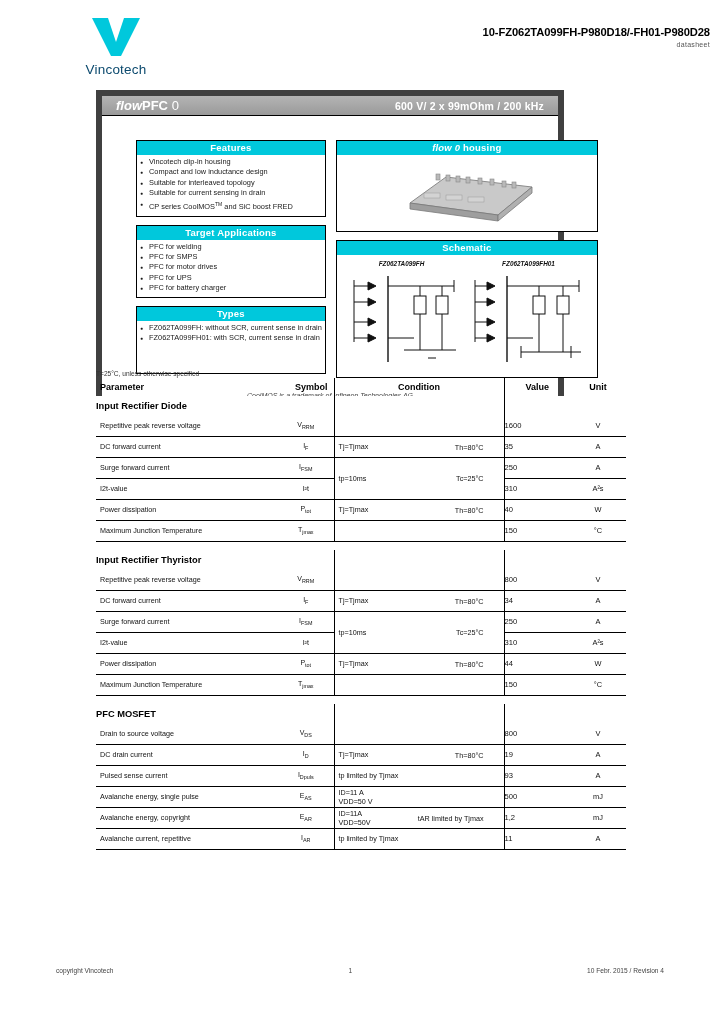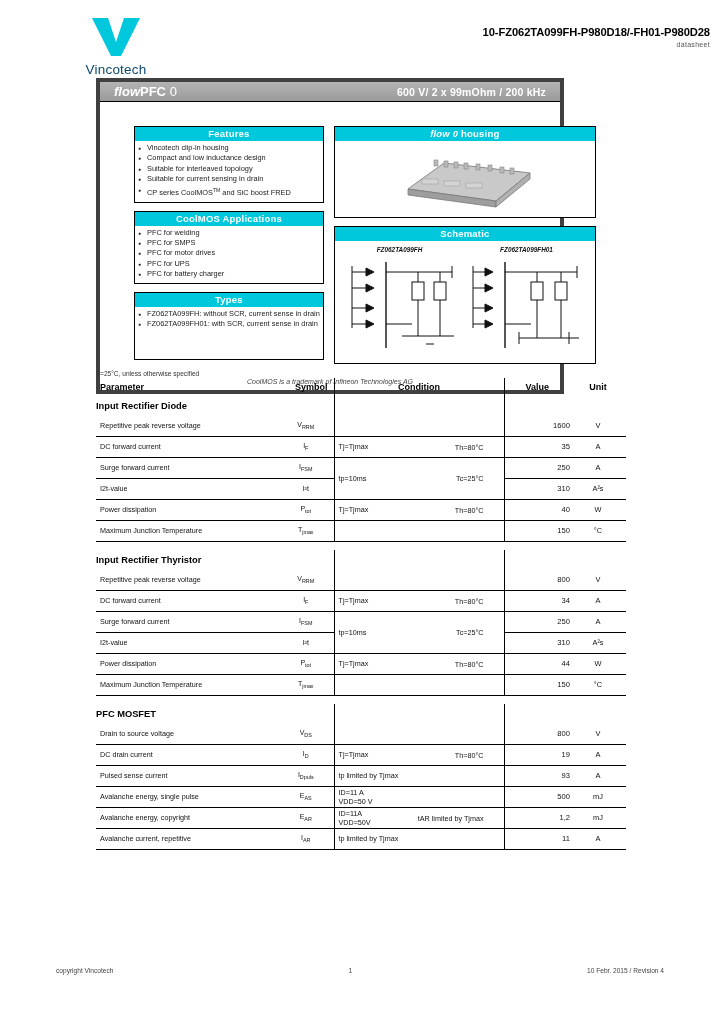--- a/index.html
+++ b/index.html
@@ -15,21 +15,21 @@
   
   .doc-header { position: absolute; left: 0; top: 0; width: 720px; height: 82px; }
   .logo-wrap { position: absolute; left: 56px; top: 16px; width: 120px; text-align: center; }
   .logo-mark { width: 56px; height: 42px; margin: 0 auto; display: block; }
   .logo-text { font-size: 13.5px; letter-spacing: .2px; color: #0c4a6e; margin-top: 4px; font-family: "Liberation Sans", sans-serif; }
   .part-block { position: absolute; right: 10px; top: 26px; text-align: right; }
   .part-no { font-size: 11.2px; font-weight: bold; letter-spacing: -0.1px; color: #000; }
   .doc-kind { font-size: 7px; color: #555; margin-top: 3px; letter-spacing: .3px; }
 
   
-  .product-box { position: absolute; left: 96px; top: 78px; width: 468px; border: 4px solid #404040; background: #fff; }
+  .product-box { position: absolute; left: 96px; top: 90px; width: 468px; border: 6px solid #404040; background: #fff; }
   .prod-banner {
     height: 20px; background: linear-gradient(to bottom,#b4b4b4,#9a9a9a);
     border-bottom: 1px solid #000;
     display: flex; align-items: center; justify-content: space-between;
     padding: 0 14px; color: #fff;
   }
   .prod-title { font-size: 13px; font-weight: bold; }
   .prod-title .fl { font-style: italic; font-weight: bold; }
   .prod-title .zero { font-weight: normal; }
   .prod-spec { font-size: 10.5px; font-weight: bold; letter-spacing: .2px; }
@@ -89,21 +89,21 @@
     font-size: 7.2px; height: 21px; color: #111; border-bottom: .8px solid #000;
   }
   tr.data td.pname { padding-left: 4px; width: 182px; }
   tr.data td.sym { width: 56px; text-align: center; font-size: 7px; }
   tr.data td.cond {
     width: 170px; border-left: 1.2px solid #000; border-right: 1.2px solid #000;
     padding-left: 4px; position: relative;
   }
   tr.data td.cond .c2 { position: absolute; right: 20px; top: 50%; transform: translateY(-50%); }
   tr.data td.cond .stack { line-height: 9px; }
-  tr.data td.val { width: 66px; text-align: right; font-size: 7.6px; }
+  tr.data td.val { width: 66px; text-align: left; font-size: 7.6px; }
   tr.data td.unit { width: 56px; text-align: center; font-size: 7.4px; }
   td.spanmid { vertical-align: middle; }
 
   sub { font-size: 5.4px; }
   sup { font-size: 5.4px; }
 
   
   .footer { position: absolute; left: 0; bottom: 38px; width: 720px; padding: 0 56px;
             display: flex; justify-content: space-between; font-size: 6.6px; color: #444; }
 
@@ -149,21 +149,21 @@
               <li>Vincotech clip-in housing</li>
               <li>Compact and low inductance design</li>
               <li>Suitable for interleaved topology</li>
               <li>Suitable for current sensing in drain</li>
               <li>CP series CoolMOS<sup class="tm">TM</sup> and SiC boost FRED</li>
             </ul>
           </div>
         </div>
 
         <div class="panel">
-          <div class="panel-head">CoolMOS Applications</div>
+          <div class="panel-head">Target Applications</div>
           <div class="panel-body">
             <ul class="bullets">
               <li>PFC for welding</li>
               <li>PFC for SMPS</li>
               <li>PFC for motor drives</li>
               <li>PFC for UPS</li>
               <li>PFC for battery charger</li>
             </ul>
           </div>
         </div>

